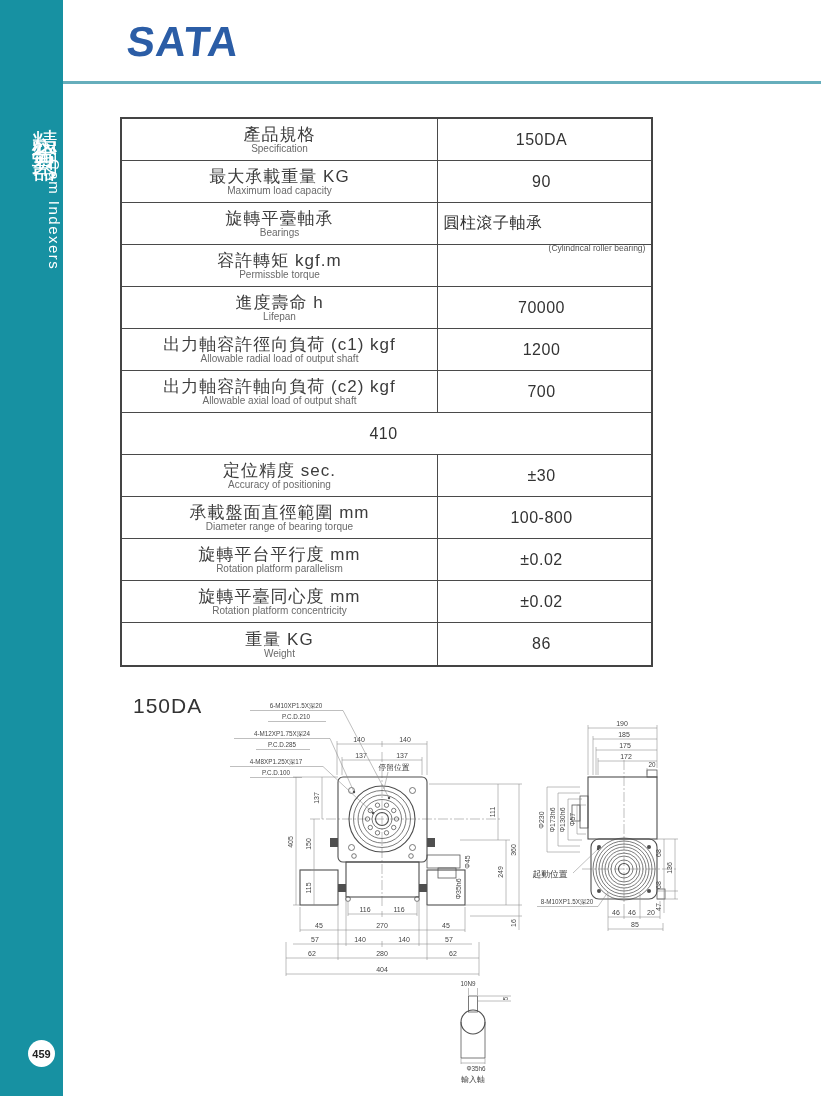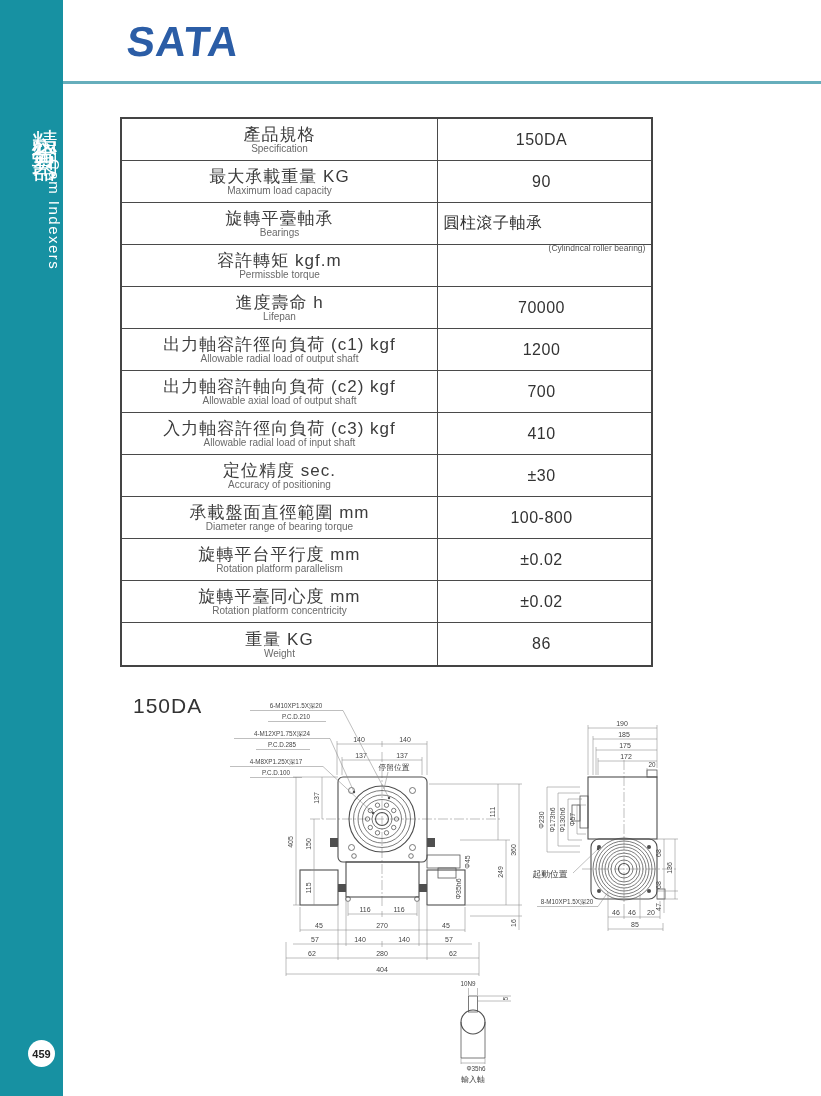--- a/index.html
+++ b/index.html
@@ -124,24 +124,20 @@
       <div class="tcell-l">
           <div class="zh">出力軸容許軸向負荷 (c2) kgf</div>
           <div class="en">Allowable axial load of output shaft</div>
         </div>
       <div class="tcell-r">
           <span class="val">700</span>
           <span class="note"></span>
         </div>
     </div>
     <div class="trow">
-      <div class="tcell-l">
-          <div class="zh">入力軸容許徑向負荷 (c3) kgf</div>
-          <div class="en">Allowable radial load of input shaft</div>
-        </div>
       <div class="tcell-r">
           <span class="val">410</span>
           <span class="note"></span>
         </div>
     </div>
     <div class="trow">
       <div class="tcell-l">
           <div class="zh">定位精度 sec.</div>
           <div class="en">Accuracy of positioning</div>
         </div>

